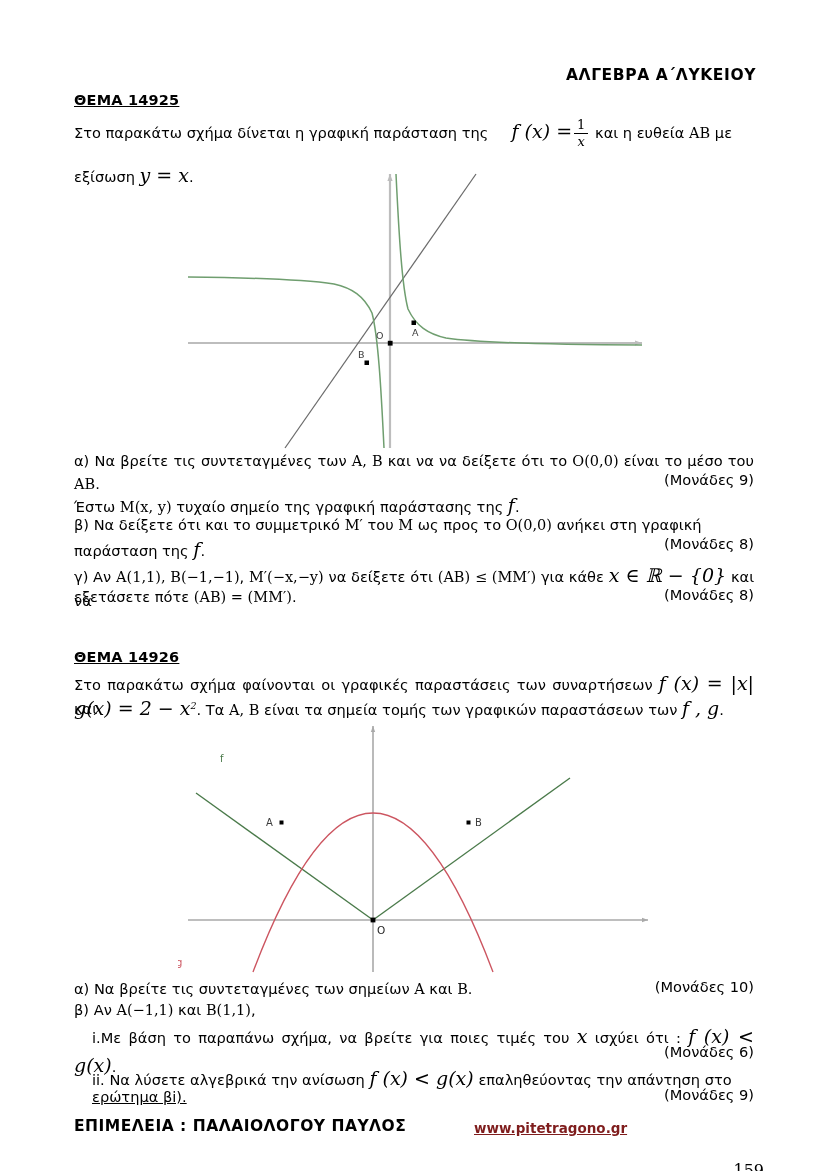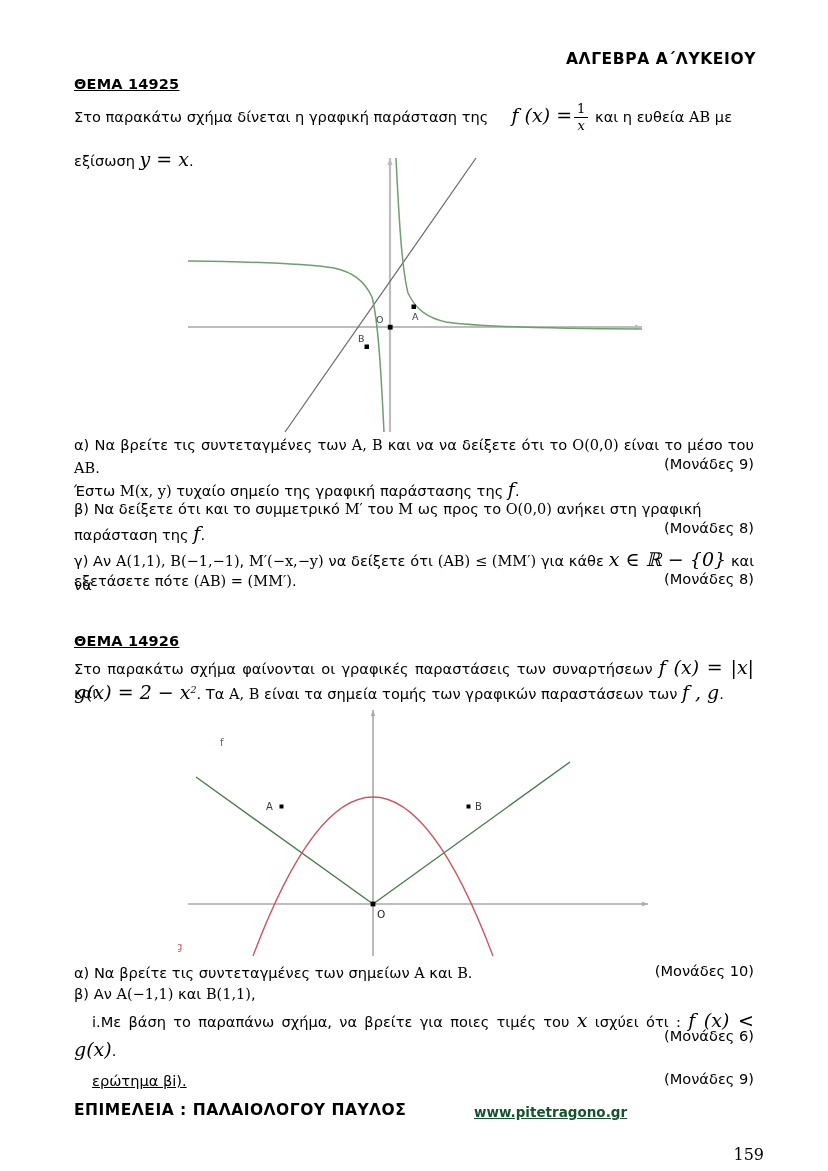--- a/index.html
+++ b/index.html
@@ -10,21 +10,21 @@
   body {
     width: 828px;
     height: 1171px;
     position: relative;
     font-family: "DejaVu Sans", "Liberation Sans", sans-serif;
     color: #000000;
     overflow: hidden;
   }
   .page {
     position: absolute;
-    left: 0; top: 0;
+    left: 0; top: 16px;
     width: 828px;
     height: 923px;
   }
   .header-title {
     position: absolute;
     right: 72px;
     top: 50px;
     font-size: 15.5px;
     font-weight: bold;
     letter-spacing: 0.6px;
@@ -105,21 +105,21 @@
     font-weight: bold;
     letter-spacing: 0.5px;
     white-space: nowrap;
   }
   .footer-link {
     position: absolute;
     left: 400px;
     top: 3px;
     font-size: 13.5px;
     font-weight: bold;
-    color: #14532d;
+    color: #7f1d1d;
     text-decoration: underline;
     white-space: nowrap;
   }
   .footer-page {
     position: absolute;
     right: 0;
     top: 0;
     font-size: 16px;
     font-family: "DejaVu Serif", "Liberation Serif", serif;
     margin-top: 44px;
@@ -289,20 +289,25 @@
   </div>
 
   <div class="block body-text" style="top:1006px;">
     <span class="indent1"></span><span>i.Με βάση το παραπάνω σχήμα, να βρείτε για ποιες τιμές του</span>
     <span class="mathit">x</span>
     <span>ισχύει ότι :</span>
     <span class="mathit">f (x) &lt; g(x)</span><span>.</span>
   </div>
   <div class="monades" style="right:74px; top:1027px;">(Μονάδες 6)</div>
 
+  <div class="block body-text" style="top:1048px;">
+    <span class="indent1"></span><span>ii. Να λύσετε αλγεβρικά την ανίσωση</span>
+    <span class="mathit">f (x) &lt; g(x)</span>
+    <span>επαληθεύοντας την απάντηση στο</span>
+  </div>
   <div class="block body-text" style="top:1070px;text-decoration:underline;">
     <span class="indent1"></span><span>ερώτημα βi).</span>
   </div>
   <div class="monades" style="right:74px; top:1070px;">(Μονάδες 9)</div>
 
   <div class="footer">
     <span class="footer-author">ΕΠΙΜΕΛΕΙΑ : ΠΑΛΑΙΟΛΟΓΟΥ ΠΑΥΛΟΣ</span>
     <span class="footer-link">www.pitetragono.gr</span>
     <span class="footer-page">159</span>
   </div>

